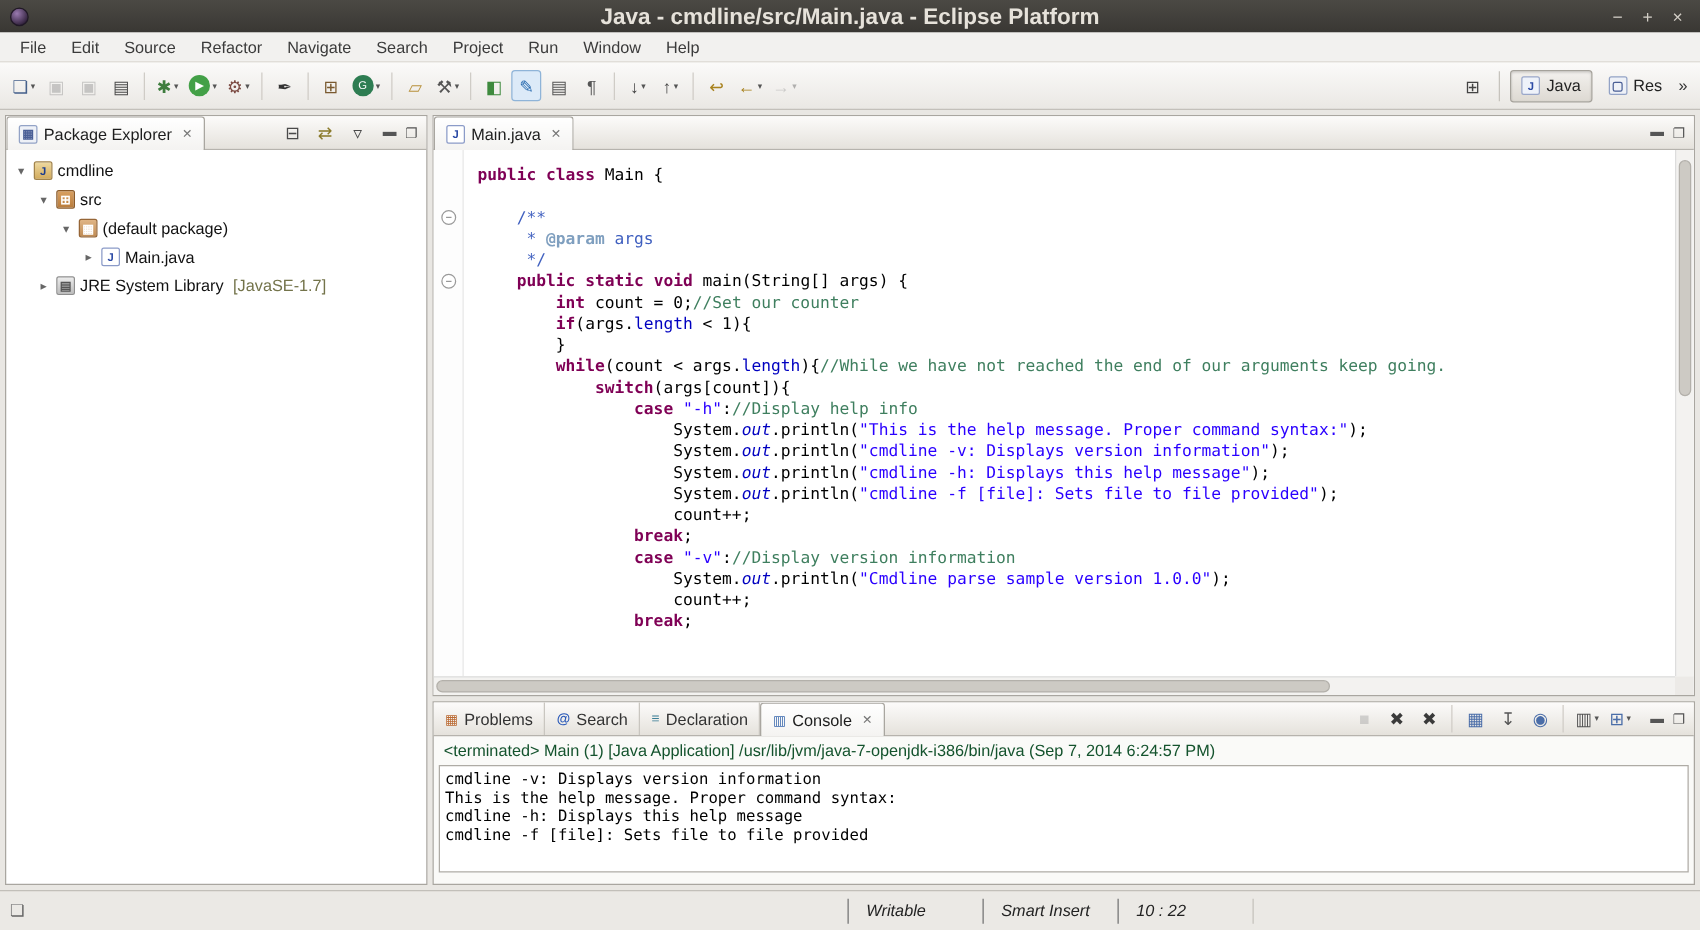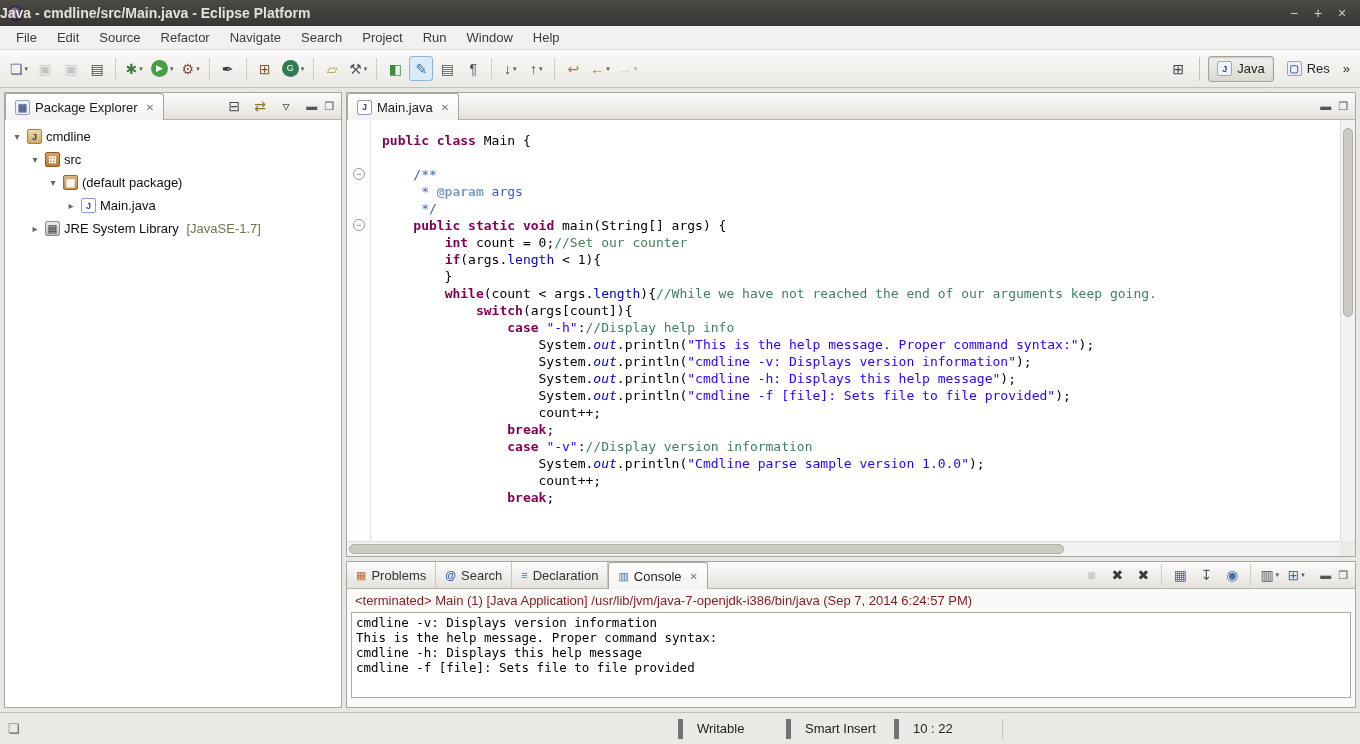--- a/index.html
+++ b/index.html
@@ -4,22 +4,22 @@
 <style>
   * { margin:0; padding:0; box-sizing:border-box; }
   html,body { width:1360px; height:744px; overflow:hidden; }
   body { font-family:"Liberation Sans", sans-serif; font-size:13px; color:#333; background:#e9e7e3; position:relative; }
 
   
   .titlebar { position:absolute; top:0; left:0; right:0; height:26px;
     background:linear-gradient(#4b4944,#393733); display:flex; align-items:center; }
   .win-icon { width:15px; height:15px; border-radius:50%; margin-left:8px;
     background:radial-gradient(circle at 35% 30%, #9a7ab0, #34243f 75%); border:1px solid #201826; }
-  .win-title { position:absolute; left:0; right:0; text-align:left; color:#e6e2da;
-    font-weight:bold; font-size:14px; pointer-events:none; }
+  .win-title { position:absolute; left:0; right:0; text-align:center; color:#e6e2da;
+    font-weight:bold; font-size:18px; pointer-events:none; }
   .win-controls { margin-left:auto; display:flex; align-items:center; padding-right:6px; }
   .win-btn { width:24px; height:24px; display:flex; align-items:center; justify-content:center;
     color:#d2cec6; font-size:14px; }
 
   
   .menubar { position:absolute; top:26px; left:0; right:0; height:24px; background:#f2f1ef;
     border-bottom:1px solid #dbd8d2; display:flex; align-items:center; padding-left:6px; }
   .menu-item { padding:3px 10px; color:#3b3b3b; }
 
   
@@ -109,33 +109,33 @@
   .scroll-corner { position:absolute; right:0; bottom:0; width:15px; height:15px; background:#eceae7; }
 
   
   .ctabs { display:flex; align-items:stretch; }
   .ct-icon { font-size:11px; }
   .ci-problems { color:#bb6a33; }
   .ci-javadoc { color:#2858b8; font-weight:bold; }
   .ci-declaration { color:#3a7e96; }
   .ci-console { color:#3a68ae; }
   .c-tools { margin-left:auto; display:flex; align-items:center; padding-right:4px; }
-  .console-header { padding:4px 8px 2px 8px; color:#7f1d1d; font-size:13px; white-space:nowrap; overflow:hidden; }
+  .console-header { padding:4px 8px 2px 8px; color:#14532d; font-size:13px; white-space:nowrap; overflow:hidden; }
   .console-output { position:absolute; left:4px; right:4px; top:50px; bottom:9px; background:#fff;
     border:1px solid #aeaba5; font-family:"DejaVu Sans Mono", monospace; font-size:12.5px;
     padding:2px 4px; overflow:hidden; }
   .cline { height:15px; line-height:15px; white-space:pre; color:#000; }
 
   
   .statusbar { position:absolute; left:0; right:0; bottom:0; height:32px; background:#ebe9e5;
     border-top:1px solid #c2bfb9; display:flex; align-items:center; padding:0 8px; color:#222; }
   .sb-icon { width:22px; color:#666; font-size:13px; }
   .sb-spacer { flex:0 0 648px; }
-  .sb-field { border-left:5px solid #737373; height:20px; display:flex; align-items:center;
-    padding:0 14px; min-width:108px; }
+  .sb-field { border-left:1px solid #737373; height:20px; display:flex; align-items:center;
+    padding:0 14px; min-width:108px;font-style:italic; }
   .sb-tail { border-left:1px solid #c5c2bc; height:20px; flex:1; }
 </style>
 </head>
 <body>
 
 <div class="app">
 
   <div class="titlebar">
     <span class="win-icon"></span>
     <span class="win-title">Java - cmdline/src/Main.java - Eclipse Platform</span>

